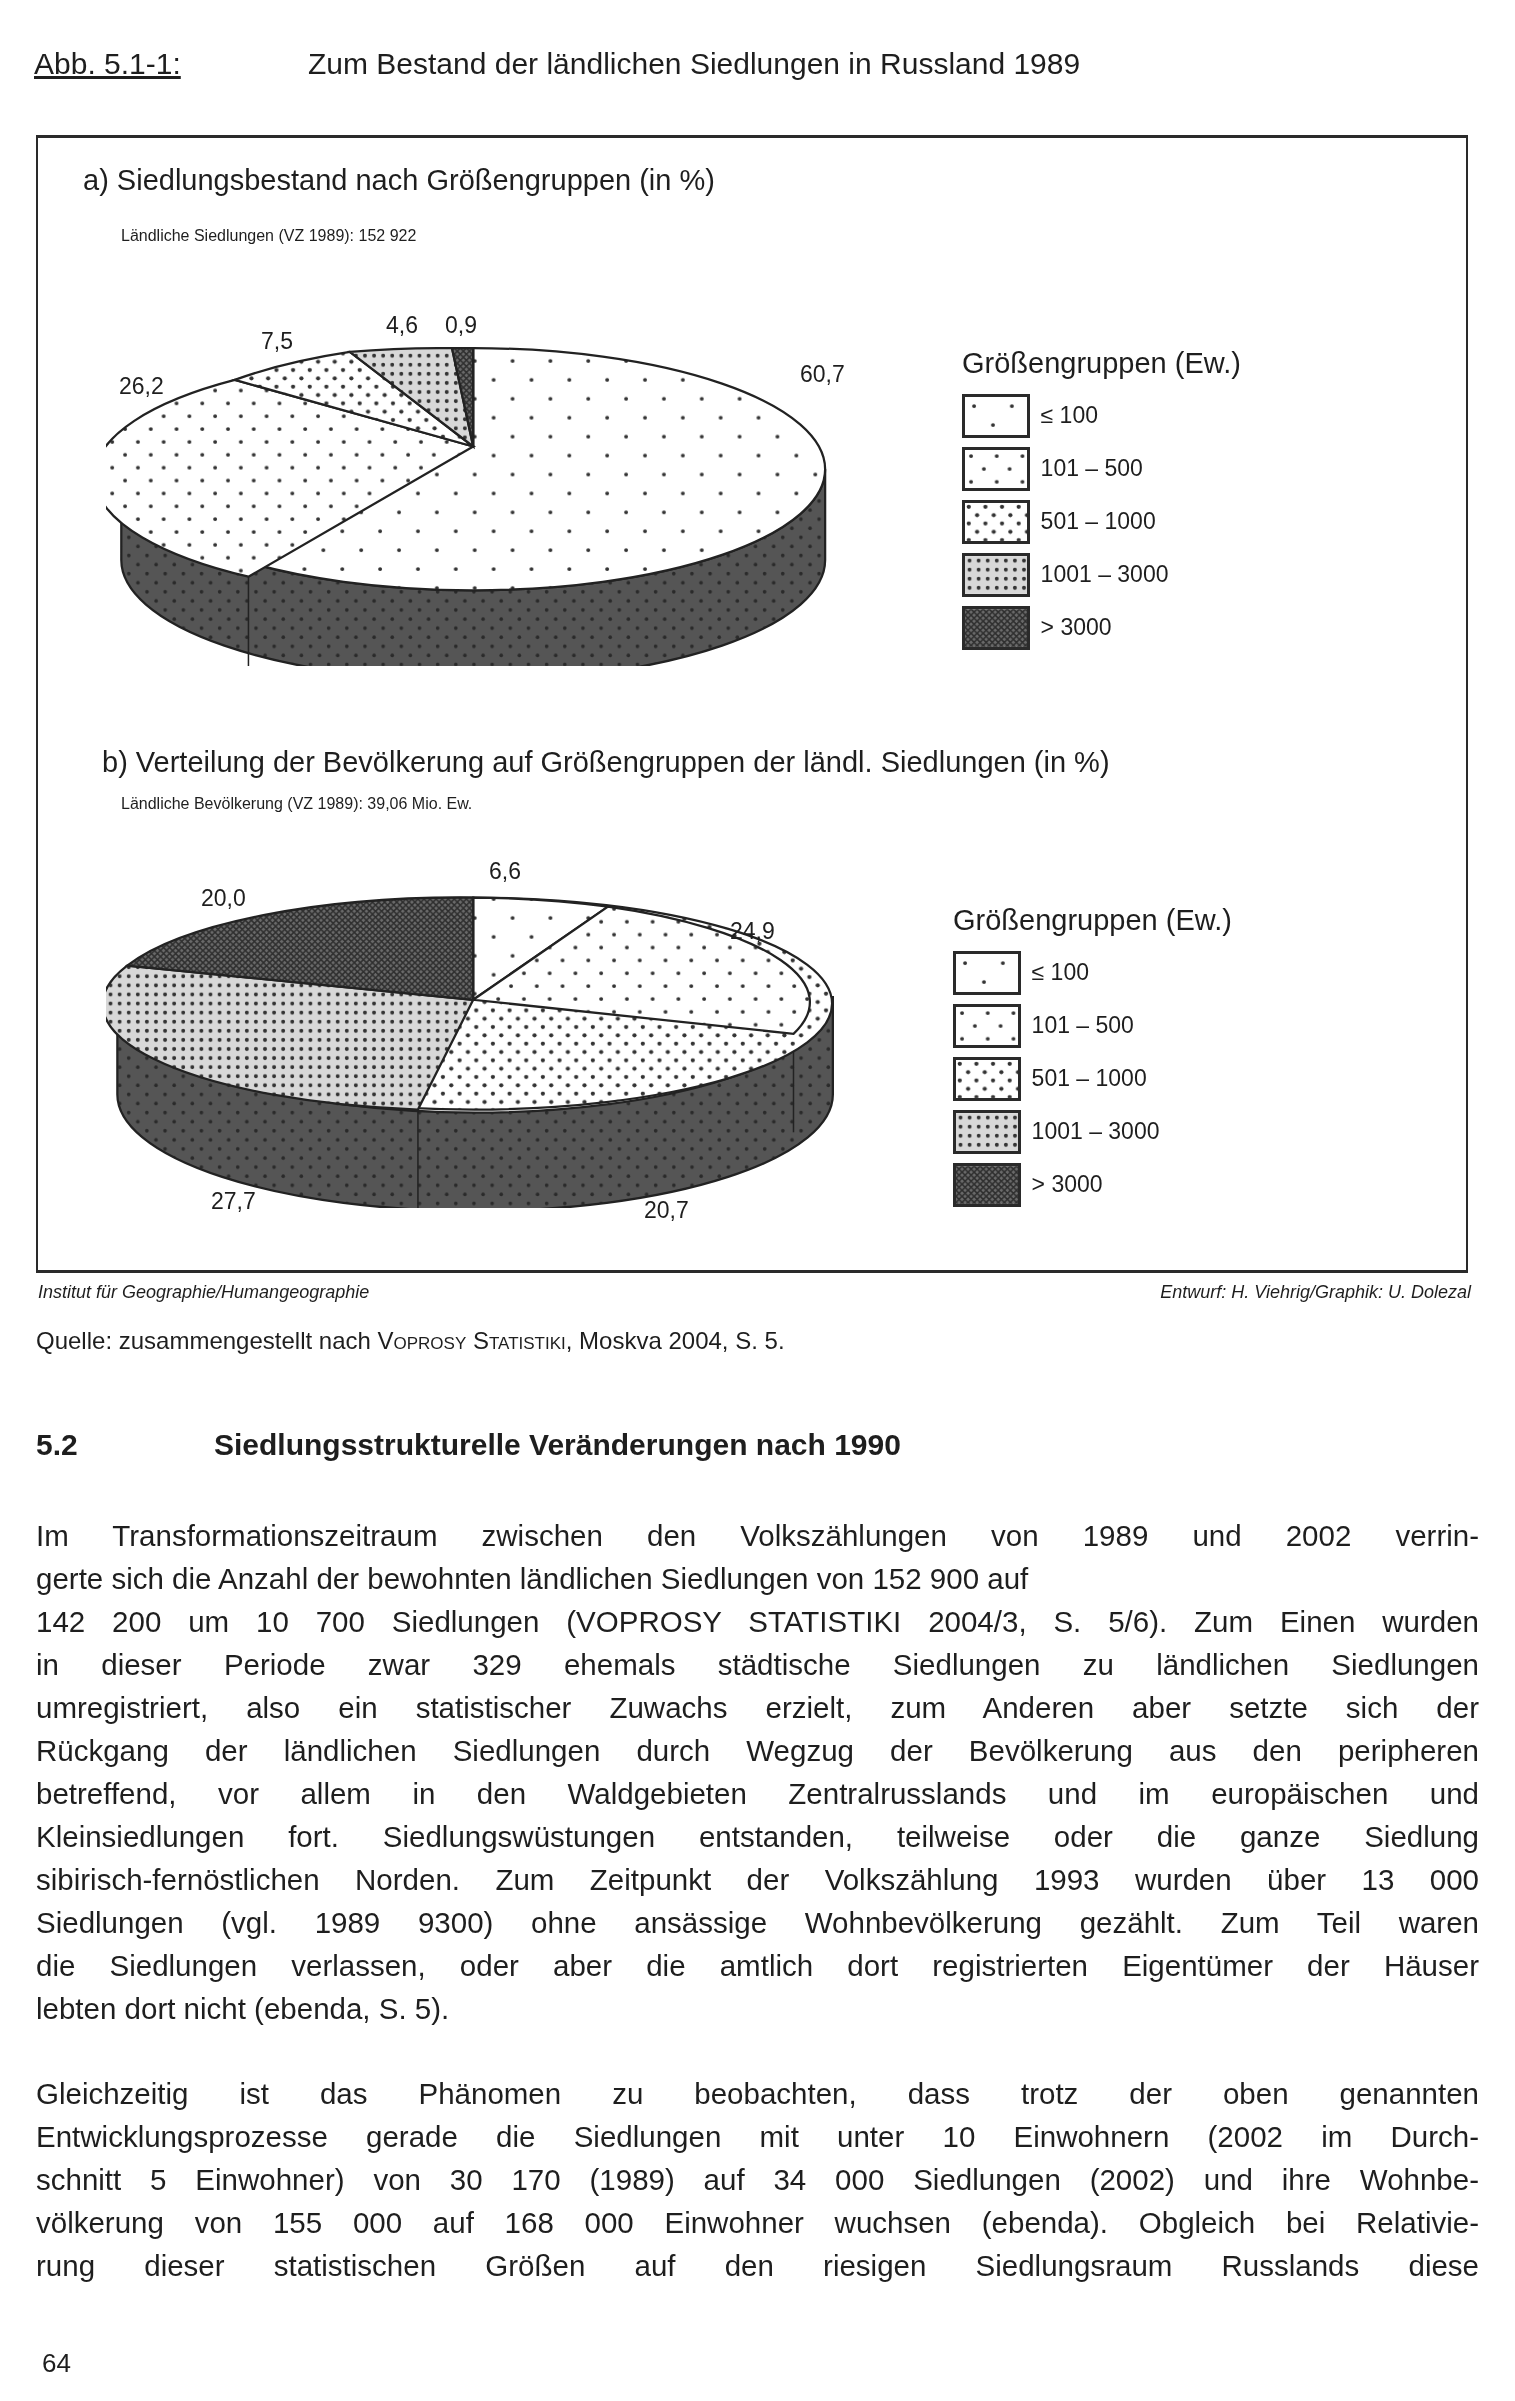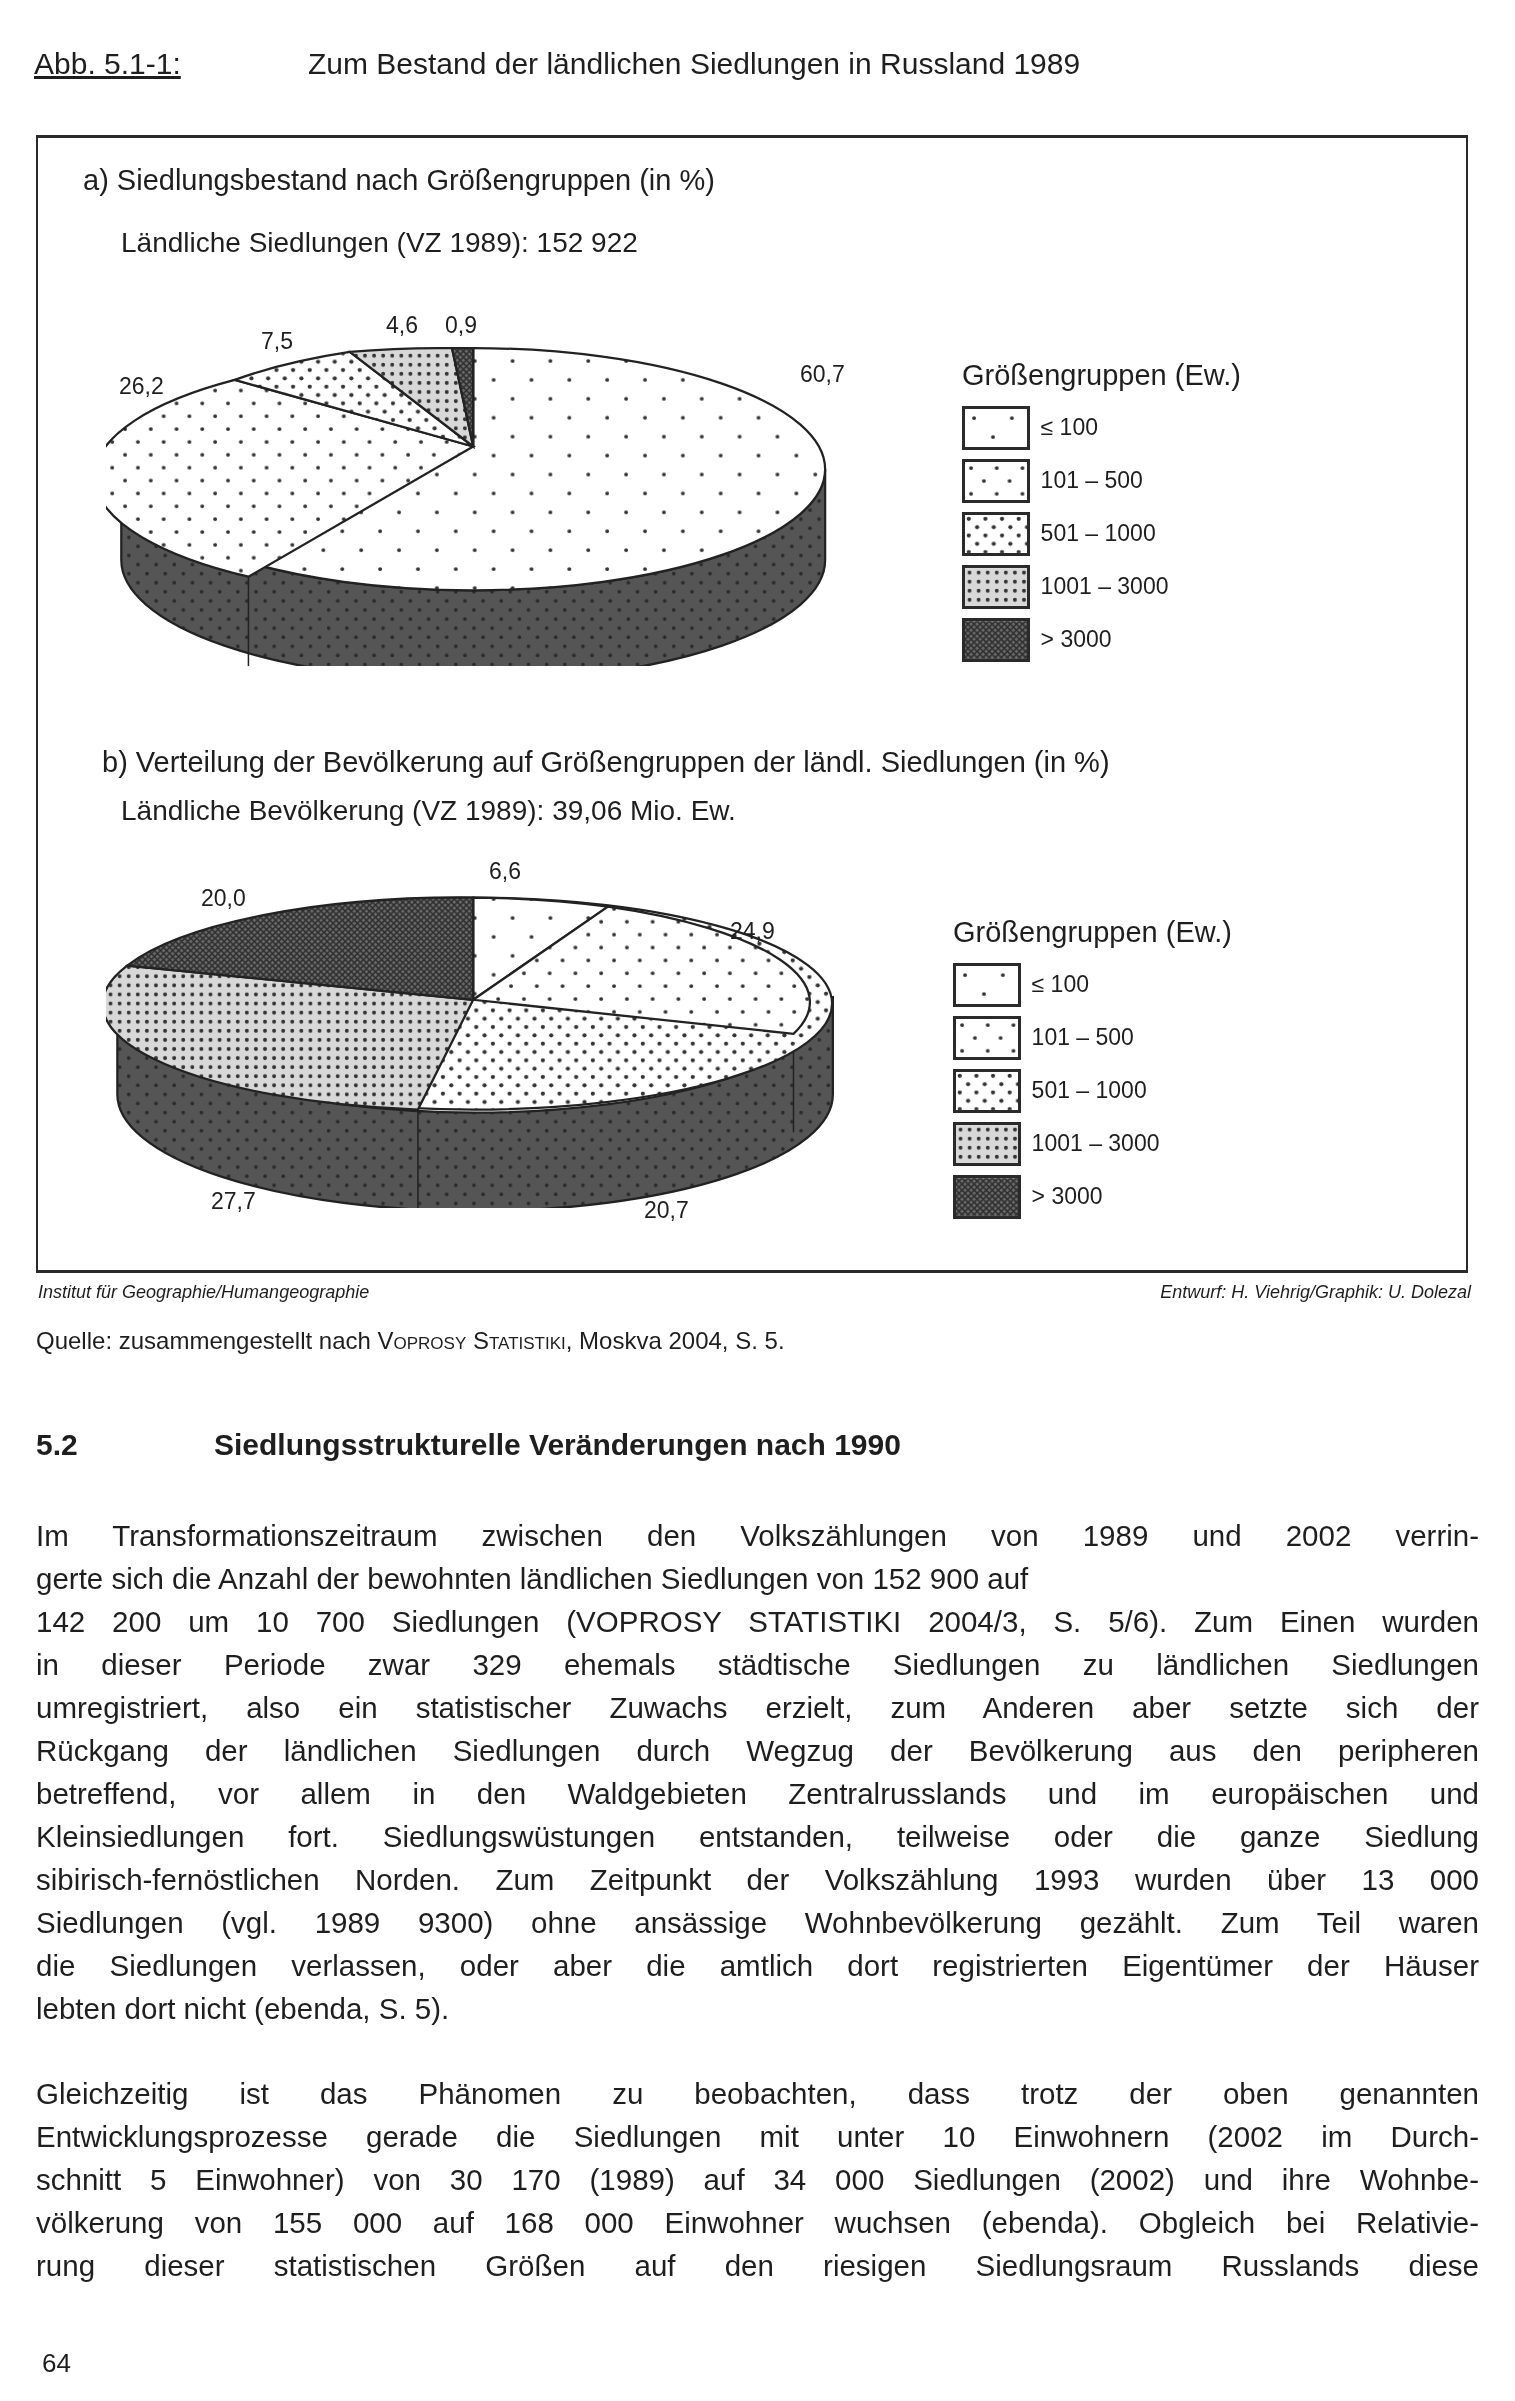--- a/index.html
+++ b/index.html
@@ -4,23 +4,23 @@
 <style>
   html, body { margin: 0; padding: 0; background: #ffffff; }
   body { width: 1515px; height: 2401px; position: relative; overflow: hidden;
          font-family: "Liberation Sans", sans-serif; color: #1e1e1e; }
   .abs { position: absolute; }
   .fig-title { left: 34px; top: 47px; font-size: 30px; white-space: nowrap; }
   .fig-title .num { display: inline-block; width: 274px; text-decoration: underline; }
   .frame { left: 36px; top: 135px; width: 1432px; height: 1138px; border: 2.3px solid #2a2a2a;
            border-top-width: 3.8px; border-bottom-width: 3.8px; box-sizing: border-box; }
   .sub-title { font-size: 29px; white-space: nowrap; }
-  .sub-info { font-size: 28px; white-space: nowrap; }
+  .sub-info { font-size: 16px; white-space: nowrap; }
   .pie-label { font-size: 23px; white-space: nowrap; }
-  .legend-title { font-size: 29px; white-space: nowrap; margin-top: 12px; }
+  .legend-title { font-size: 29px; white-space: nowrap; }
   .legend-row { display: flex; align-items: center; height: 53px; }
   .swatch { width: 68px; height: 44px; border: 3px solid #2a2a2a; box-sizing: border-box; margin-right: 10.6px; }
   .legend-text { font-size: 23px; white-space: nowrap; }
   .credit { font-size: 18px; font-style: italic; white-space: nowrap; }
   .source { left: 36px; top: 1327px; font-size: 24px; white-space: nowrap; }
   .sc { font-variant: small-caps; }
   .sec-head { left: 36px; top: 1428px; font-size: 30px; font-weight: bold; white-space: nowrap; }
   .sec-head .num { display: inline-block; width: 178px; }
   .para { left: 36px; width: 1443px; font-size: 29.5px; line-height: 43px; text-align: justify; }
   .para .line { display: block; text-align-last: justify; white-space: nowrap; }

